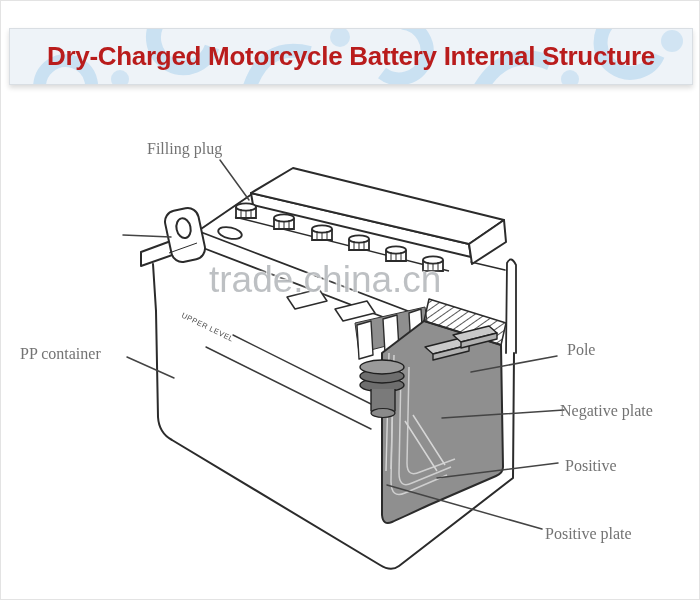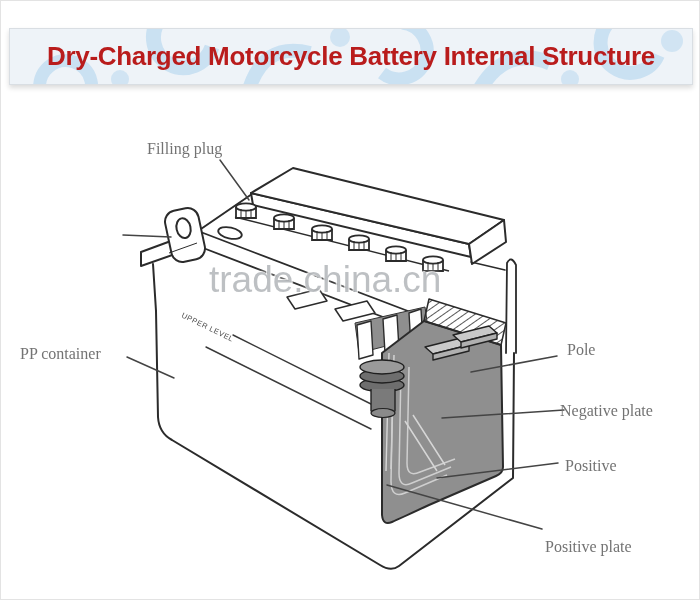--- a/index.html
+++ b/index.html
@@ -27,21 +27,21 @@
     position:absolute;z-index:5;color:#737373;font-size:16px;line-height:19px;
     white-space:nowrap;
     font-family:Liberation Serif, serif;
   }
   #lbl-filling-plug{left:146px;top:138px;}
   #lbl-terminal{left:24px;top:203px;width:96px;text-align:center;}
   #lbl-pp-container{left:19px;top:343px;}
   #lbl-pole{left:566px;top:331px;margin-top:8px;}
   #lbl-negative-plate{left:559px;top:400px;}
   #lbl-separator{left:564px;top:455px;}
-  #lbl-positive-plate{left:544px;top:536px;}
+  #lbl-positive-plate{left:544px;top:523px;}
   .watermark{
     position:absolute;z-index:4;left:208px;top:258px;width:286px;
     font-size:37px;font-weight:400;letter-spacing:0px;
     color:rgba(148,153,158,0.62);
     text-shadow:1px 1px 0 rgba(255,255,255,.9),-1px -1px 0 rgba(255,255,255,.7),0 0 5px rgba(255,255,255,.9);
     white-space:nowrap;
   }
 </style>
 </head>
 <body>

